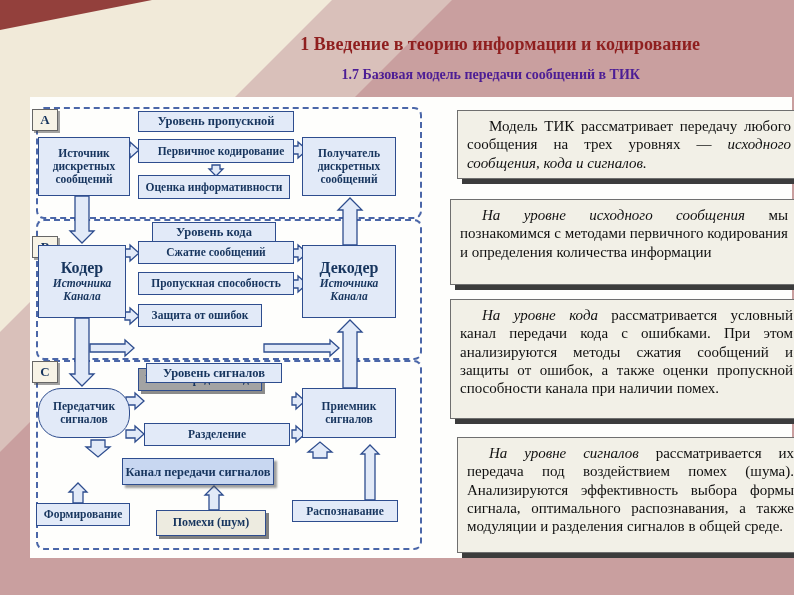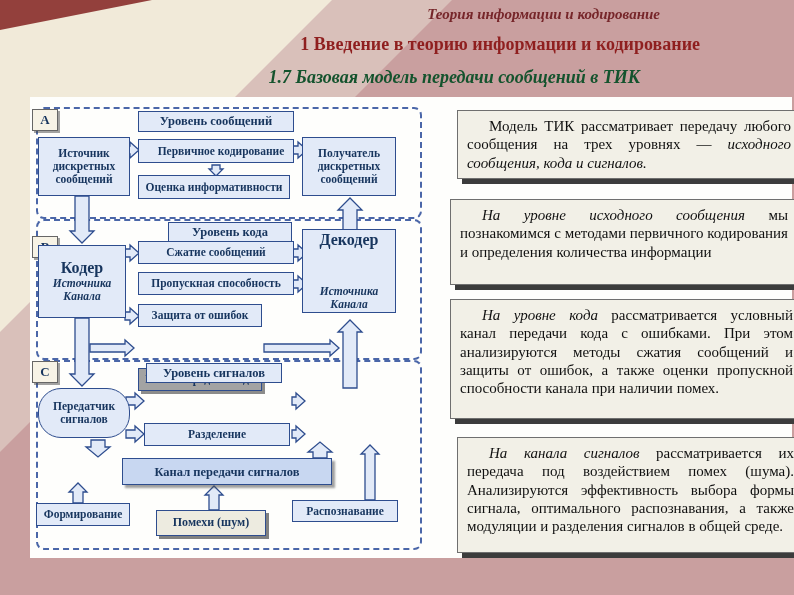--- a/index.html
+++ b/index.html
@@ -5,21 +5,21 @@
   html,body{margin:0;padding:0;}
   body{width:794px;height:595px;font-family:"Liberation Serif",serif;}
   .slide{position:relative;width:794px;height:595px;background:#c99f9f;overflow:hidden;}
   .band{position:absolute;left:0;top:0;}
   .band-mid{width:470px;height:470px;background:#d9c0ba;clip-path:polygon(0 0,452px 0,0 452px);}
   .band-cream{width:345px;height:345px;background:#f1ead9;clip-path:polygon(0 0,332px 0,0 332px);}
   .band-dark{width:160px;height:40px;background:#93403c;clip-path:polygon(0 0,152px 0,0 30px);}
   .panel{position:absolute;left:30px;top:97px;width:762px;height:461px;background:#fefefc;}
   .h1{position:absolute;top:6px;right:134px;font-size:15px;font-weight:bold;font-style:italic;color:#76262a;}
   .h2{position:absolute;top:34px;right:94px;font-size:18px;font-weight:bold;color:#8f1f1f;}
-  .h3{position:absolute;top:67px;right:154px;font-size:18px;font-weight:bold;font-style:italic;color:#14532d;}
+  .h3{position:absolute;top:67px;right:154px;font-size:14px;font-weight:bold;color:#4c1d95;}
   .diagram{position:absolute;left:32px;top:103px;width:400px;height:450px;}
   .sec{position:absolute;border:2px dashed #4a66a8;border-radius:8px;box-sizing:border-box;}
   .lvl-letter{position:absolute;width:24px;height:20px;background:#f7f3e6;border:1px solid #666;box-shadow:2px 2px 0 rgba(70,70,70,.5);display:flex;align-items:center;justify-content:center;font-weight:bold;font-size:13px;color:#17355e;}
   .lvl-title{position:absolute;background:#e2eaf8;border:1.4px solid #2e4d8e;display:flex;align-items:center;justify-content:center;font-weight:bold;font-size:12.5px;color:#17355e;box-sizing:border-box;}
   .dbox{position:absolute;background:#e2eaf8;border:1.4px solid #2e4d8e;display:flex;flex-direction:column;align-items:center;justify-content:center;text-align:center;font-weight:bold;font-size:11.5px;line-height:1.12;color:#17355e;padding:1px 2px;box-sizing:border-box;}
   .dbox .main{font-size:16px;}
   .sub{font-style:italic;font-size:11.5px;line-height:1.15;}
   .dark{background:#a3a3a3;box-shadow:3px 3px 0 rgba(45,45,45,.55);margin-top:32px;}
   .chan{background:#c8d7f1;box-shadow:3px 3px 2px rgba(80,80,80,.55);font-size:12.5px;}
   .noise{background:#edebe0;box-shadow:3px 3px 0 rgba(45,45,45,.6);font-size:12px;}
@@ -31,21 +31,20 @@
 </style>
 </head>
 <body>
 
 <div class="slide">
 
   <div class="band band-mid"></div>
   <div class="band band-cream"></div>
   <div class="band band-dark"></div>
 
-  <div class="h1">Теория информации и кодирование</div>
   <div class="h2">1 Введение в теорию информации и кодирование</div>
   <div class="h3">1.7 Базовая модель передачи сообщений в ТИК</div>
 
   <div class="panel"></div>
 
   <div class="diagram">
 
     <div class="sec" style="left:4px;top:4px;width:386px;height:112px;"></div>
     <div class="sec" style="left:4px;top:116px;width:386px;height:141px;"></div>
     <div class="sec" style="left:4px;top:257px;width:386px;height:190px;"></div>
@@ -72,55 +71,56 @@
       <polygon points="94,294 103,294 103,290 112,298 103,306 103,302 94,302"></polygon>
       <polygon points="260,294 264,294 264,290 273,298 264,306 264,302 260,302"></polygon>
       <polygon points="94,327 103,327 103,323 112,331 103,339 103,335 94,335"></polygon>
       <polygon points="260,327 264,327 264,323 273,331 264,339 264,335 260,335"></polygon>
     </svg>
 
     <div class="lvl-letter" style="left:0;top:6px;">A</div>
     <div class="lvl-letter" style="left:0;top:133px;">B</div>
     <div class="lvl-letter" style="left:0;top:258px;">C</div>
 
-    <div class="lvl-title" style="left:106px;top:8px;width:156px;height:21px;">Уровень сообщений</div>
+    <div class="lvl-title" style="left:106px;top:8px;width:156px;height:21px;">Уровень пропускной</div>
     <div class="dbox" style="left:6px;top:34px;width:92px;height:59px;">Источник дискретных сообщений</div>
     <div class="dbox" style="left:106px;top:36px;width:156px;height:24px;padding-left:12px;">Первичное кодирование</div>
     <div class="dbox" style="left:106px;top:72px;width:152px;height:24px;">Оценка информативности</div>
     <div class="dbox" style="left:270px;top:34px;width:94px;height:59px;">Получатель дискретных сообщений</div>
 
-    <div class="lvl-title" style="left:120px;top:119px;width:124px;height:20px;margin-left:16px;">Уровень кода</div>
+    <div class="lvl-title" style="left:120px;top:119px;width:124px;height:20px;">Уровень кода</div>
     <div class="dbox" style="left:6px;top:142px;width:88px;height:73px;">
       <span class="main">Кодер</span>
       <span class="sub">Источника Канала</span>
     </div>
     <div class="dbox" style="left:106px;top:138px;width:156px;height:23px;">Сжатие сообщений</div>
     <div class="dbox" style="left:106px;top:169px;width:156px;height:23px;">Пропускная способность</div>
     <div class="dbox" style="left:106px;top:201px;width:124px;height:23px;">Защита от ошибок</div>
     <div class="dbox dark" style="left:106px;top:233px;width:124px;height:23px;">Канал передачи кода</div>
-    <div class="dbox" style="left:270px;top:126px;width:94px;height:84px;justify-content:space-between;">
+    <div class="dbox" style="left:270px;top:142px;width:94px;height:73px;">
       <span class="main">Декодер</span>
       <span class="sub">Источника Канала</span>
     </div>
 
     <div class="lvl-title" style="left:114px;top:260px;width:136px;height:20px;">Уровень сигналов</div>
     <div class="dbox" style="left:6px;top:285px;width:92px;height:50px;border-radius:23px;">Передатчик сигналов</div>
     <div class="dbox" style="left:112px;top:320px;width:146px;height:23px;">Разделение</div>
-    <div class="dbox chan" style="left:90px;top:355px;width:210px;height:27px;">Канал передачи сигналов</div>
+    <div class="dbox" style="left:270px;top:285px;width:94px;height:50px;">Приемник сигналов</div>
+    <div class="dbox chan" style="left:90px;top:355px;width:152px;height:27px;">Канал передачи сигналов</div>
     <div class="dbox" style="left:4px;top:400px;width:94px;height:23px;">Формирование</div>
     <div class="dbox noise" style="left:124px;top:407px;width:110px;height:26px;">Помехи (шум)</div>
     <div class="dbox" style="left:260px;top:397px;width:106px;height:22px;">Распознавание</div>
   </div>
 
   <div class="note" style="left:437px;top:110px;width:344px;min-height:66px;">
     <p><span>Модель ТИК рассматривает передачу любого сообщения на трех уровнях — </span><span class="em">исходного сообщения, кода и сигналов.</span><span></span></p>
   </div>
   <div class="note" style="left:430px;top:199px;width:348px;min-height:86px;">
     <p><span></span><span class="em">На уровне исходного сообщения</span><span> мы познакомимся с методами первичного кодирования и определения количества информации</span></p>
   </div>
   <div class="note" style="left:430px;top:299px;width:353px;min-height:120px;">
     <p><span></span><span class="em">На уровне кода</span><span> рассматривается условный канал передачи кода с ошибками. При этом анализируются методы сжатия сообщений и защиты от ошибок, а также оценки пропускной способности канала при наличии помех.</span></p>
   </div>
   <div class="note" style="left:437px;top:437px;width:347px;min-height:116px;">
-    <p><span></span><span class="em">На канала сигналов</span><span> рассматривается их передача под воздействием помех (шума). Анализируются эффективность выбора формы сигнала, оптимального распознавания, а также модуляции и разделения сигналов в общей среде.</span></p>
+    <p><span></span><span class="em">На уровне сигналов</span><span> рассматривается их передача под воздействием помех (шума). Анализируются эффективность выбора формы сигнала, оптимального распознавания, а также модуляции и разделения сигналов в общей среде.</span></p>
   </div>
 
 </div>
 
 </body></html>

